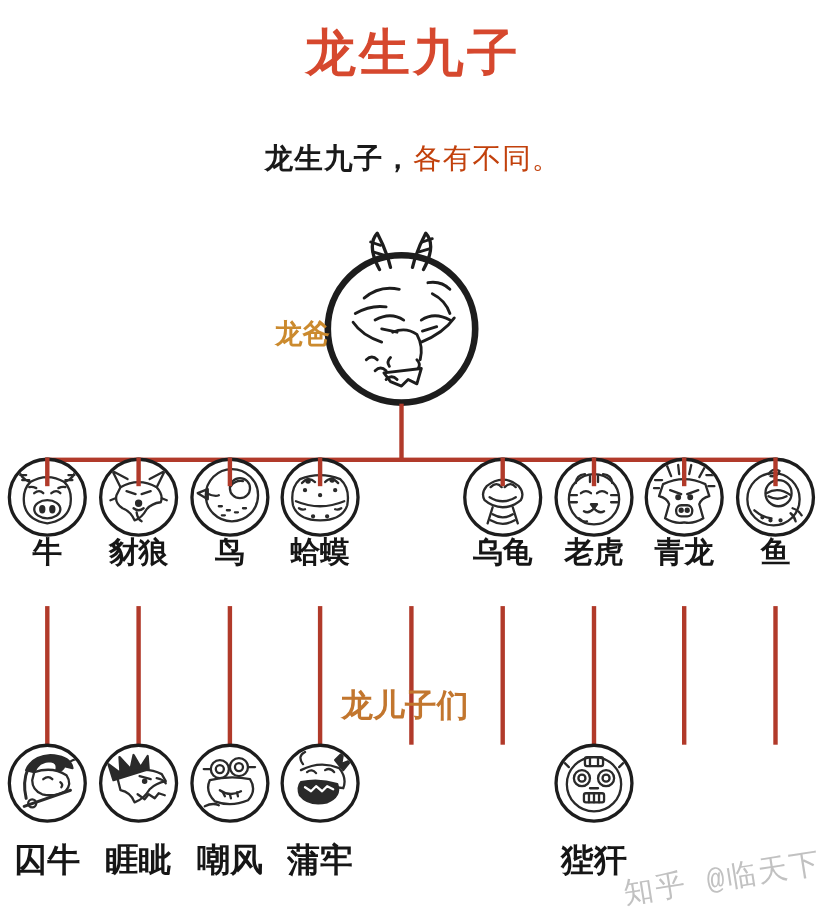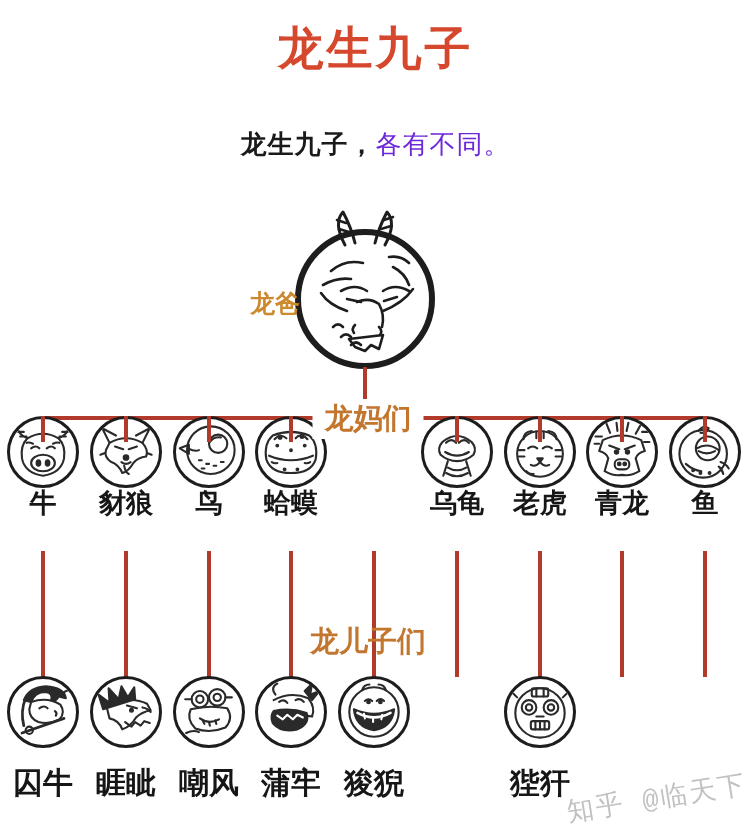--- a/index.html
+++ b/index.html
@@ -10,21 +10,21 @@
   
   .page-title{
     position:absolute;top:18px;left:0;width:751px;text-align:center;
     font-size:46px;font-weight:800;letter-spacing:3px;color:#d6482e;
   }
   .subtitle{
     position:absolute;top:127px;left:0;width:751px;text-align:center;
     font-size:26px;letter-spacing:1px;
   }
   .subtitle .b{font-weight:800;color:#1a1a1a;}
-  .subtitle .r{font-weight:400;color:#6d28d9;}
+  .subtitle .r{font-weight:400;color:#c2410c;}
   
   .vline,.hline,.stub{position:absolute;background:#b13a2a;}
   .vline{width:4px;}
   .hline{height:4px;}
   .stub{width:4px;height:26px;margin:0 auto;}
   
   .father-svg{position:absolute;left:285px;top:207px;width:160px;height:170px;overflow:visible;}
   .father-label{
     position:absolute;left:238px;top:287px;width:62px;text-align:right;
     font-size:25px;font-weight:800;color:#cb8a2e;white-space:nowrap;
@@ -101,21 +101,20 @@
   <div class="vline" style="left:41px;top:551px;height:126px;"></div>
   <div class="vline" style="left:124px;top:551px;height:126px;"></div>
   <div class="vline" style="left:207px;top:551px;height:126px;"></div>
   <div class="vline" style="left:289px;top:551px;height:126px;"></div>
   <div class="vline" style="left:372px;top:551px;height:126px;"></div>
   <div class="vline" style="left:455px;top:551px;height:126px;"></div>
   <div class="vline" style="left:538px;top:551px;height:126px;"></div>
   <div class="vline" style="left:620px;top:551px;height:126px;"></div>
   <div class="vline" style="left:703px;top:551px;height:126px;"></div>
 
-  <div class="group-label moms">龙妈们</div>
   <div class="group-label sons">龙儿子们</div>
 
   <div class="member mom" style="left:-2px">
     <div class="stub"></div>
     <div class="portrait">
       <svg viewBox="0 0 70 70">
           <g class="ink">
         <path d="M18 20 Q8 16 7 8 M10 18 h7 M8 13 h6"></path>
         <path d="M52 20 Q62 16 63 8 M53 18 h7 M56 13 h6"></path>
         <path d="M18 20 Q35 10 52 20 Q60 28 58 42 Q55 58 35 61 Q15 58 12 42 Q10 28 18 20 Z"></path>
@@ -330,37 +329,20 @@
         <path d="M16 22 Q35 12 54 20 Q62 30 58 40 Q48 38 40 40"></path>
         <path d="M22 24 q5 -4 9 1 M40 22 q5 -3 9 2"></path>
         <path d="M16 34 Q34 30 52 36 Q56 48 42 54 Q24 58 15 47 Q12 39 16 34 Z" fill="#2a2a2a"></path>
         <path d="M20 39 l6 4 l5 -5 l6 5 l5 -5 l6 3" stroke="#fff"></path>
       </g>
         </svg>
     </div>
     <div class="member-label">蒲牢</div>
   </div>
 
-  <div class="member son" style="left:329px">
-    <div class="portrait">
-      <svg viewBox="0 0 70 70">
-          <g class="ink">
-        <circle cx="35" cy="35" r="27"></circle>
-        <path d="M22 11 q2 -6 8 -6 M48 11 q-2 -6 -8 -6"></path>
-        <path d="M25 23 q4 -4 8 0 M38 23 q4 -4 8 0"></path>
-        <circle cx="29" cy="24" r="1.5" fill="#2a2a2a"></circle>
-            <circle cx="42" cy="24" r="1.5" fill="#2a2a2a"></circle>
-        <path d="M13 32 Q35 42 57 32 Q55 52 35 55 Q15 52 13 32 Z" fill="#2a2a2a"></path>
-        <path d="M17 36 Q35 46 53 36" stroke="#fff" stroke-width="3"></path>
-        <path d="M24 37 l1 5 M34 41 v5 M44 38 l-1 5" stroke="#fff"></path>
-      </g>
-        </svg>
-    </div>
-    <div class="member-label">狻猊</div>
-  </div>
 
 
   <div class="member son" style="left:495px">
     <div class="portrait">
       <svg viewBox="0 0 70 70">
           <g class="ink">
         <circle cx="35" cy="36" r="27"></circle>
         <rect x="26" y="9" width="18" height="9" rx="2"></rect>
         <path d="M31 9 v9 M39 9 v9"></path>
         <circle cx="23" cy="30" r="8"></circle>

